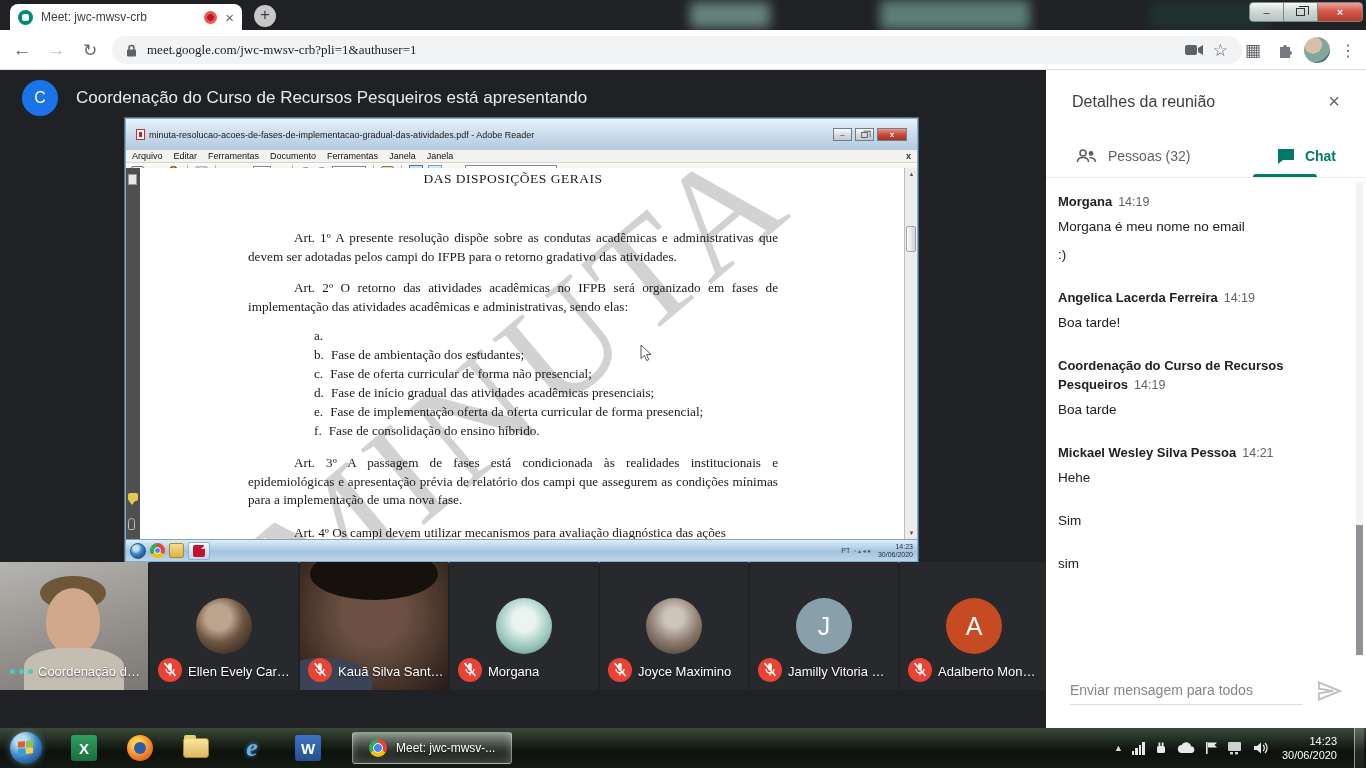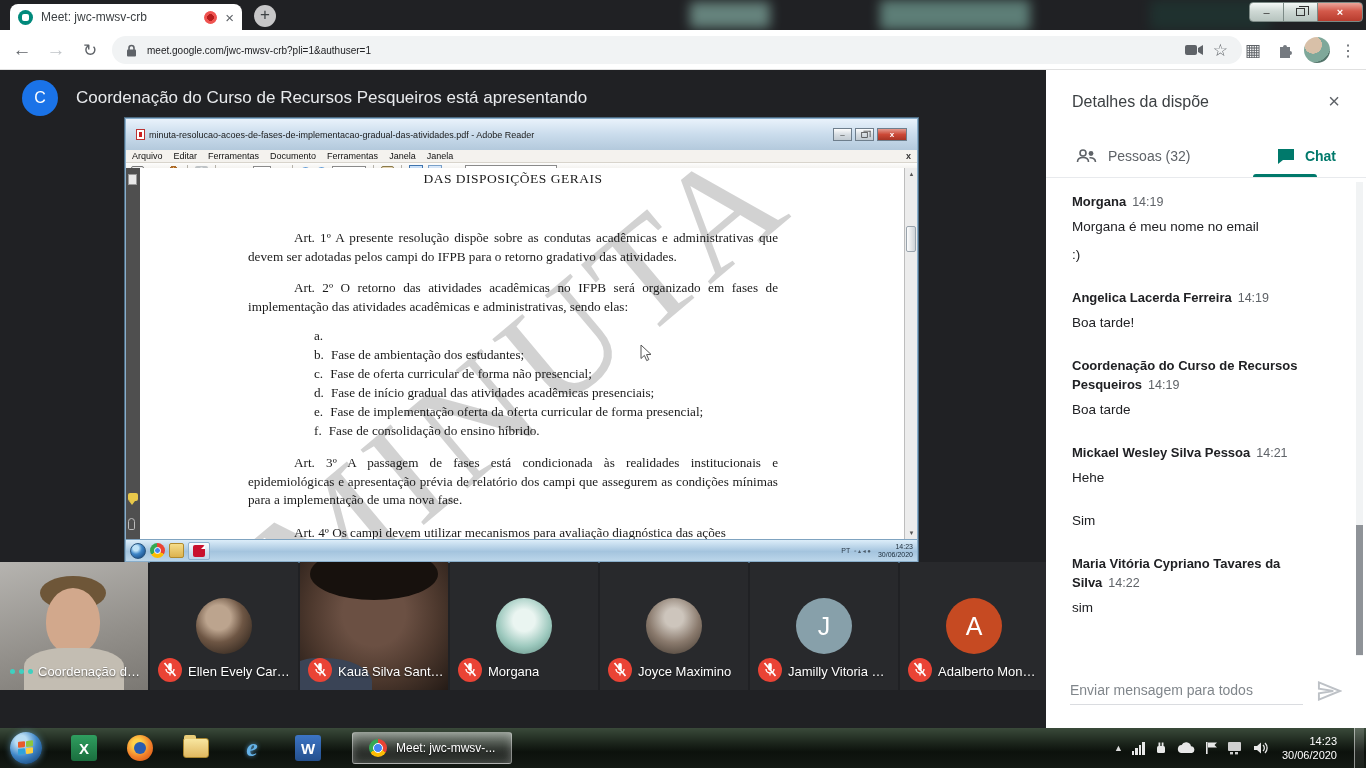--- a/index.html
+++ b/index.html
@@ -35,21 +35,21 @@
   .restore-glyph::after { content:""; position:absolute; left:2px; top:-3px; width:9px; height:8px; border:1px solid #333; border-bottom:none; border-left:none; }
 
   
   .urlrow { position:absolute; top:30px; left:0; width:1366px; height:40px; background:#fff; border-bottom:1px solid #e0e0e0; }
   .navic { position:absolute; top:0; height:40px; display:flex; align-items:center; justify-content:center; width:28px; font-size:19px; color:#5f6368; }
   .navic.back { left:8px; }
   .navic.fwd { left:42px; color:#c0c4c8; }
   .navic.ref { left:76px; font-size:17px; }
   .urlpill { position:absolute; left:112px; top:6px; width:1130px; height:28px; background:#f1f3f4;
     border-radius:14px; display:flex; align-items:center; padding:0 14px; gap:10px; }
-  .url-text { font-size:10px; color:#202124; flex:1; white-space:nowrap; overflow:hidden; }
+  .url-text { font-size:13px; color:#202124; flex:1; white-space:nowrap; overflow:hidden;font-family:Liberation Serif, serif; }
   .pill-ic { flex:none; display:flex; align-items:center; }
   .rt-ic { position:absolute; top:0; height:40px; display:flex; align-items:center; justify-content:center; color:#5f6368; }
   .rt-ic.grid { left:1240px; width:26px; font-size:17px; }
   .rt-ic.puzzle { left:1272px; width:26px; }
   .rt-ic.avatar { left:1302px; width:30px; }
   .avatar-ball { width:26px; height:26px; border-radius:50%;
     background:radial-gradient(circle at 35% 30%, #d8c0a8 0 35%, #7fa89a 36% 70%, #54756b 71%); }
   .rt-ic.kebab { left:1336px; width:24px; font-size:16px; }
 
   
@@ -170,21 +170,21 @@
   .chead { display:flex; justify-content:space-between; align-items:center; padding:20px 26px 0 26px; }
   .chead-t { font-size:16px; color:#3c4043; }
   .cclose { font-size:20px; color:#5f6368; }
   .ctabs { position:absolute; top:68px; left:0; width:320px; height:36px; display:flex; align-items:center;
     padding:0 30px; justify-content:space-between; }
   .ctab { display:flex; align-items:center; gap:10px; font-size:14px; }
   .ctab.people { color:#5f6368; }
   .ctab.chat { color:#00796b; font-weight:bold; }
   .ctab-underline { position:absolute; top:104px; left:207px; width:64px; height:3px; background:#00796b; border-radius:3px 3px 0 0; }
   .cdivider { position:absolute; top:107px; left:0; width:320px; height:1px; background:#e8eaed; }
-  .cmsgs { position:absolute; top:108px; left:0; width:320px; height:476px; overflow:hidden; padding:14px 26px 0 26px; }
+  .cmsgs { position:absolute; top:108px; left:0; width:320px; height:476px; overflow:hidden; padding:14px 26px 0 12px; }
   .msg { margin-bottom:24px; }
   .mh { font-size:13px; line-height:19px; color:#202124; }
   .mh .n { font-weight:bold; }
   .mh .t { color:#5f6368; font-weight:normal; margin-left:6px; font-size:12.5px; }
   .mb { font-size:13.5px; color:#202124; margin-top:5px; line-height:19px; }
   .mb.second { margin-top:9px; }
   .ctrack { position:absolute; right:3px; top:112px; width:7px; height:474px; background:#f1f3f4; }
   .cthumb { position:absolute; right:3px; top:455px; width:7px; height:130px; background:#8f9398; }
   .cinput { position:absolute; bottom:0; left:0; width:320px; height:64px; padding:16px 24px 0 24px;
     display:flex; align-items:flex-start; gap:14px; background:#fff; }
@@ -504,21 +504,21 @@
                 <line x1="6.5" y1="5" x2="17.5" y2="18" stroke="#fff" stroke-width="1.8"></line>
               </svg>
           </span>
           <span class="label">Adalberto Mon…</span>
         </div>
       </div>
     </div>
 
     <div class="chatpanel">
       <div class="chead">
-        <span class="chead-t">Detalhes da dispõe</span>
+        <span class="chead-t">Detalhes da reunião</span>
         <span class="cclose">×</span>
       </div>
       <div class="ctabs">
         <span class="ctab people">
           <svg width="22" height="14" viewBox="0 0 22 14">
               <circle cx="7" cy="4" r="3" fill="none" stroke="#5f6368" stroke-width="1.6"></circle>
               <path d="M1.5 13c0-3 2.5-4.5 5.5-4.5S12.5 10 12.5 13" fill="none" stroke="#5f6368" stroke-width="1.6"></path>
               <circle cx="15" cy="4.5" r="2.4" fill="#5f6368"></circle>
               <path d="M13.5 8.8c2.8-.4 6 .9 6 4.2" fill="none" stroke="#5f6368" stroke-width="1.6"></path>
             </svg>
@@ -549,21 +549,20 @@
           <div class="mb">Boa tarde</div>
         </div>
         <div class="msg">
           <div class="mh"><span class="n">Mickael Wesley Silva Pessoa</span><span class="t">14:21</span></div>
           <div class="mb">Hehe</div>
         </div>
         <div class="msg">
           <div class="mb">Sim</div>
         </div>
         <div class="msg">
-          <div class="mh"><span class="n">Maria Vitória Cypriano Tavares da Silva</span><span class="t">14:22</span></div>
           <div class="mb">sim</div>
         </div>
       </div>
       <div class="ctrack"></div>
       <div class="cthumb"></div>
 
       <div class="cinput">
         <input placeholder="Enviar mensagem para todos" style="">
         <svg width="26" height="22" viewBox="0 0 26 22">
             <path d="M2 20 L24 11 L2 2 L2 8.5 L17 11 L2 13.5 Z" fill="none" stroke="#bdc1c6" stroke-width="2"></path>

